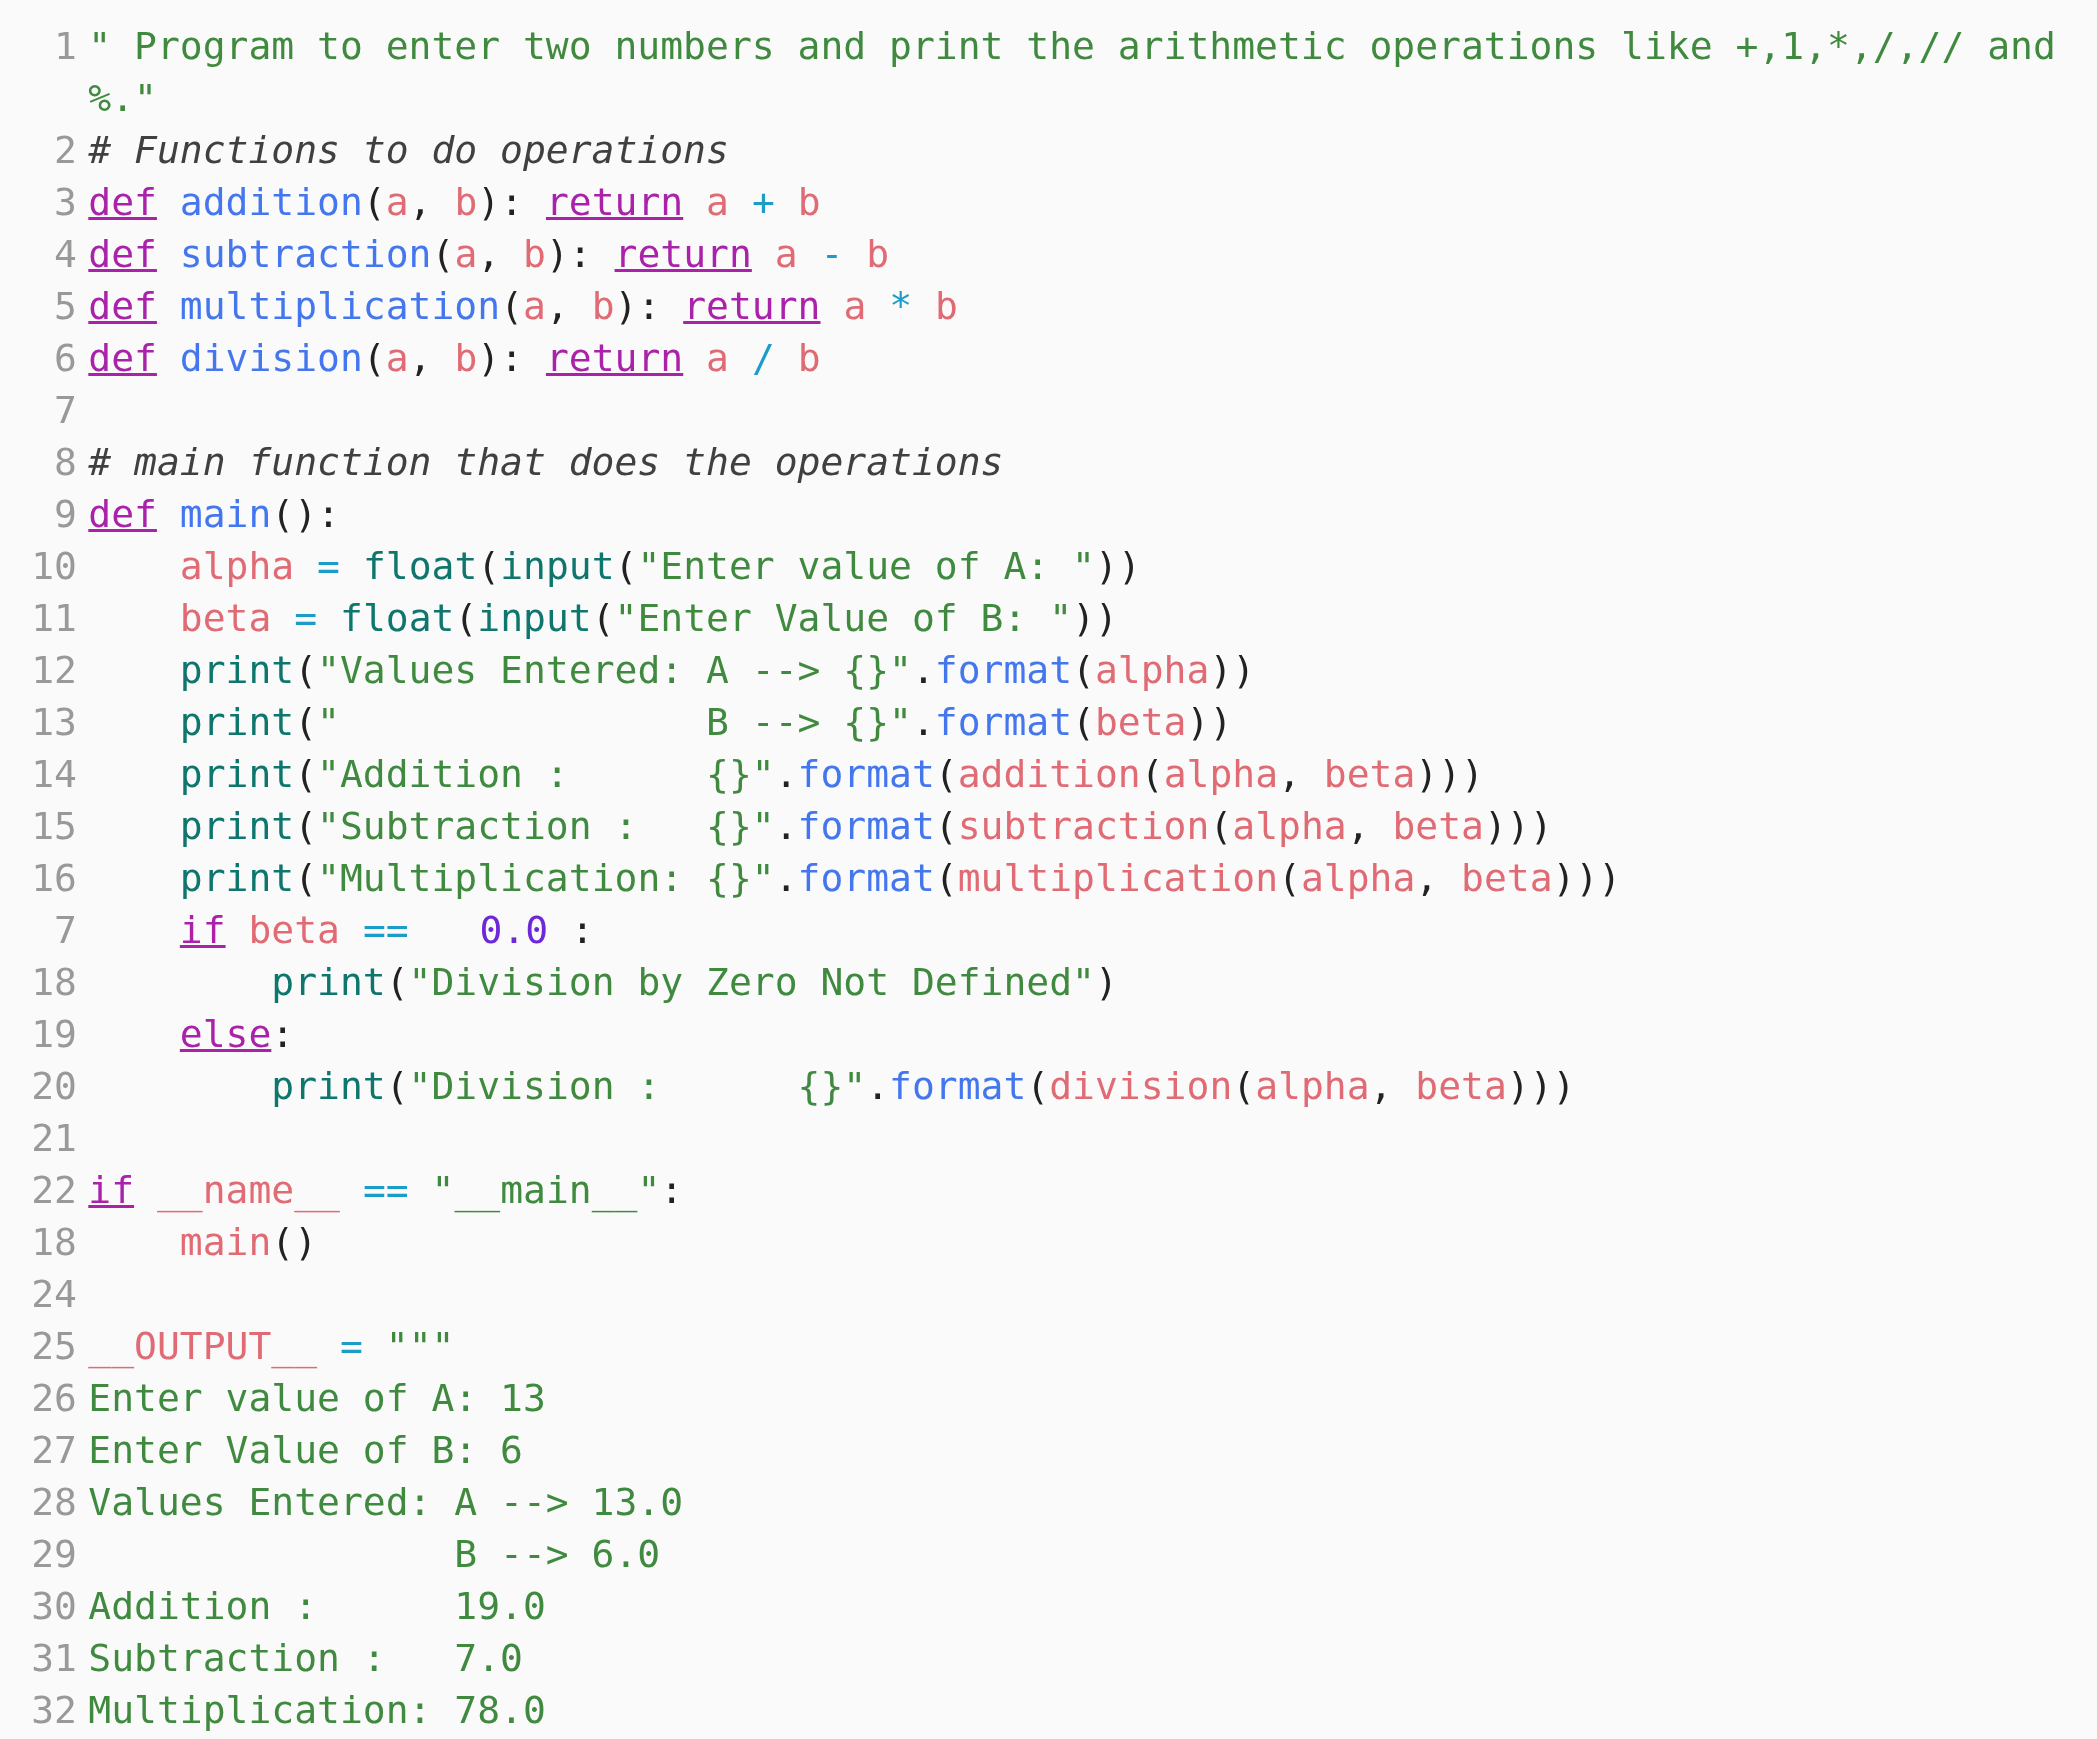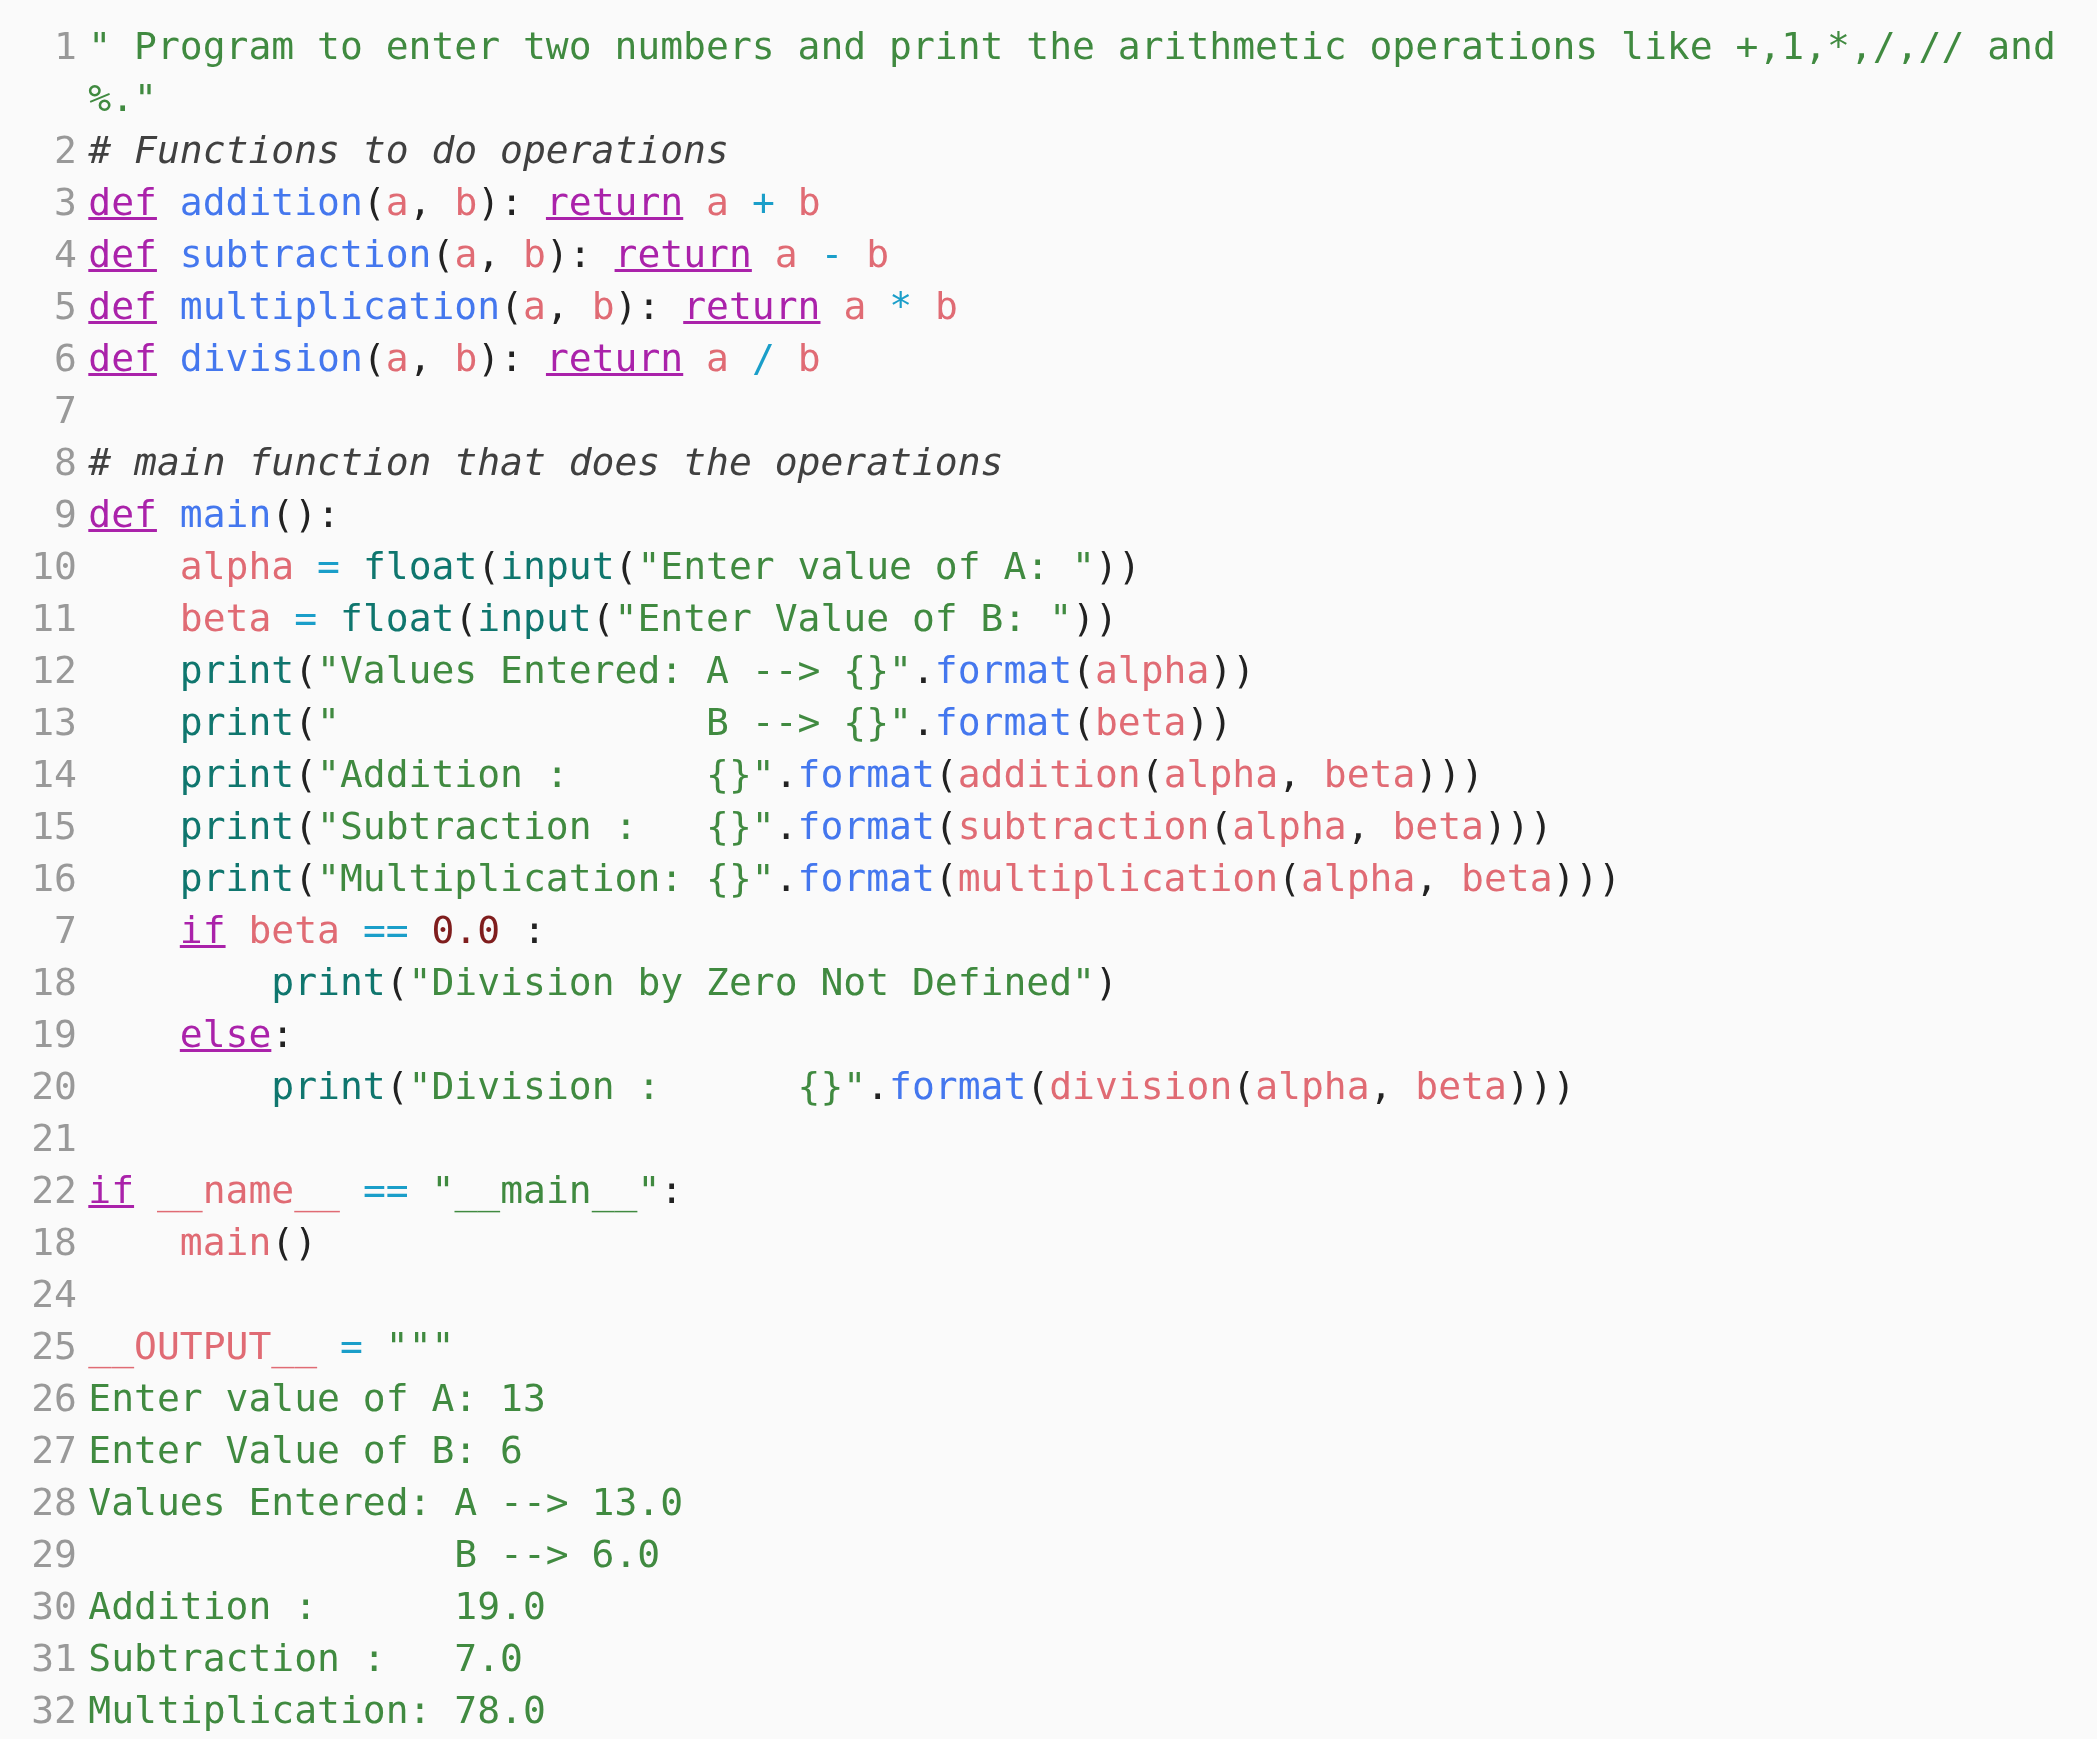--- a/index.html
+++ b/index.html
@@ -40,21 +40,21 @@
     overflow-wrap: anywhere;
   }
   
   .tok-str   { color: #408a40; }          
   .tok-com   { color: #404040; font-style: italic; }  
   .tok-kw    { color: #aa22aa; text-decoration: underline; }          
   .tok-fn    { color: #4477ee; }          
   .tok-name  { color: #e06b74; }          
   .tok-bi    { color: #0f766e; }          
   .tok-op    { color: #1a9ec9; }          
-  .tok-num   { color: #7f1d1d; }          
+  .tok-num   { color: #6d28d9; margin-left: 48px; }          
   .tok-pun   { color: #222222; }          
 </style>
 </head>
 <body>
 
 <div id="code-listing">
     <div class="code-line"><span class="gutter">1</span><span class="code-text"><span class="tok-str">" Program to enter two numbers and print the arithmetic operations like +,1,*,/,// and %."</span></span></div>
     <div class="code-line"><span class="gutter">2</span><span class="code-text"><span class="tok-com"># Functions to do operations</span></span></div>
     <div class="code-line"><span class="gutter">3</span><span class="code-text"><span class="tok-kw">def</span><span class="tok-pun"> </span><span class="tok-fn">addition</span><span class="tok-pun">(</span><span class="tok-name">a</span><span class="tok-pun">, </span><span class="tok-name">b</span><span class="tok-pun">): </span><span class="tok-kw">return</span><span class="tok-pun"> </span><span class="tok-name">a</span><span class="tok-pun"> </span><span class="tok-op">+</span><span class="tok-pun"> </span><span class="tok-name">b</span></span></div>
     <div class="code-line"><span class="gutter">4</span><span class="code-text"><span class="tok-kw">def</span><span class="tok-pun"> </span><span class="tok-fn">subtraction</span><span class="tok-pun">(</span><span class="tok-name">a</span><span class="tok-pun">, </span><span class="tok-name">b</span><span class="tok-pun">): </span><span class="tok-kw">return</span><span class="tok-pun"> </span><span class="tok-name">a</span><span class="tok-pun"> </span><span class="tok-op">-</span><span class="tok-pun"> </span><span class="tok-name">b</span></span></div>

